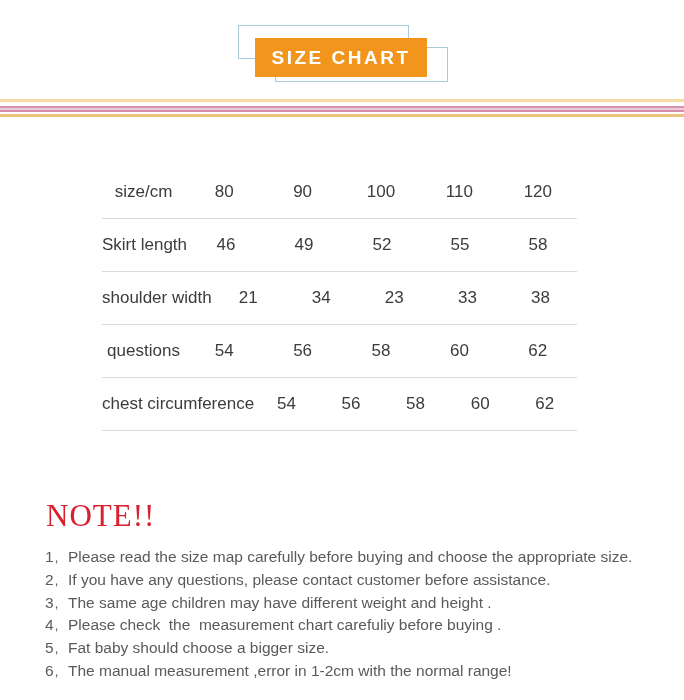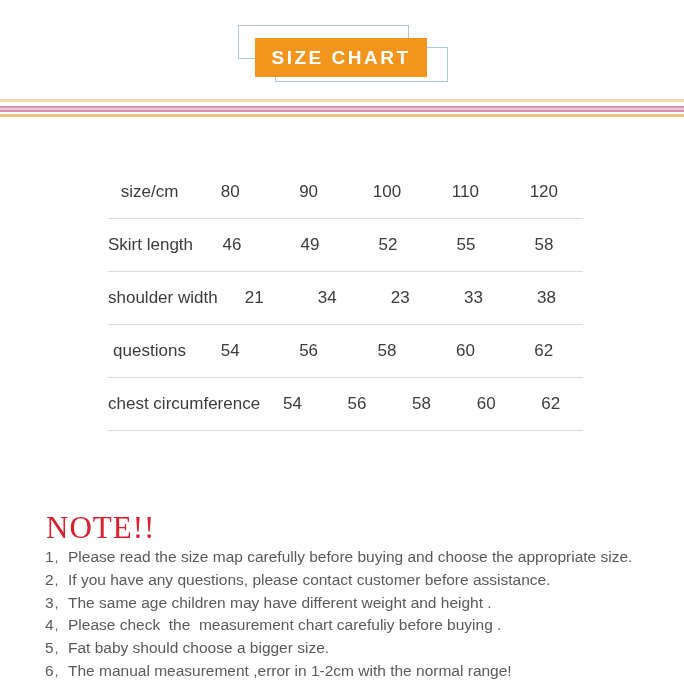--- a/index.html
+++ b/index.html
@@ -39,21 +39,21 @@
   .stripe { position: absolute; left: 0; width: 684px; }
   .stripe-y1 { top: 0;    height: 3px; background: var(--divider-yellow-top, #F5DCA4); }
   .stripe-p1 { top: 7px;  height: 2px; background: var(--divider-pink, #D795B1); }
   .stripe-p2 { top: 9px;  height: 2px; background: var(--divider-pink-light, #ECCBD8); }
   .stripe-p3 { top: 11px; height: 2px; background: var(--divider-pink-dark, #D48FA6); }
   .stripe-y2 { top: 15px; height: 3px; background: var(--divider-yellow-bottom, #ECC27E); }
 
   
   .size-table {
     position: absolute;
-    left: 108px; top: 166px; width: 475px;
+    left: 102px; top: 166px; width: 475px;
     color: var(--table-text, #3C3C3C);
     font-size: 17px;
   }
   .t-row {
     display: flex;
     align-items: center;
     height: 52px;
     border-bottom: 1px solid var(--table-line, #DBDBDB);
   }
   .t-label {
@@ -69,21 +69,20 @@
 
   
   .note-heading {
     position: absolute;
     left: 46px; top: 500px;
     font-family: "Liberation Serif", serif;
     font-size: 31px;
     line-height: 1;
     color: var(--note-red, #D8202E);
     letter-spacing: 1px;
-    margin-top: 12px;
   }
   .note-list {
     position: absolute;
     left: 45px; top: 546px;
     font-size: 15.5px;
     color: var(--note-text, #5A5A5A);
   }
   .note-item {
     display: flex;
     align-items: baseline;

